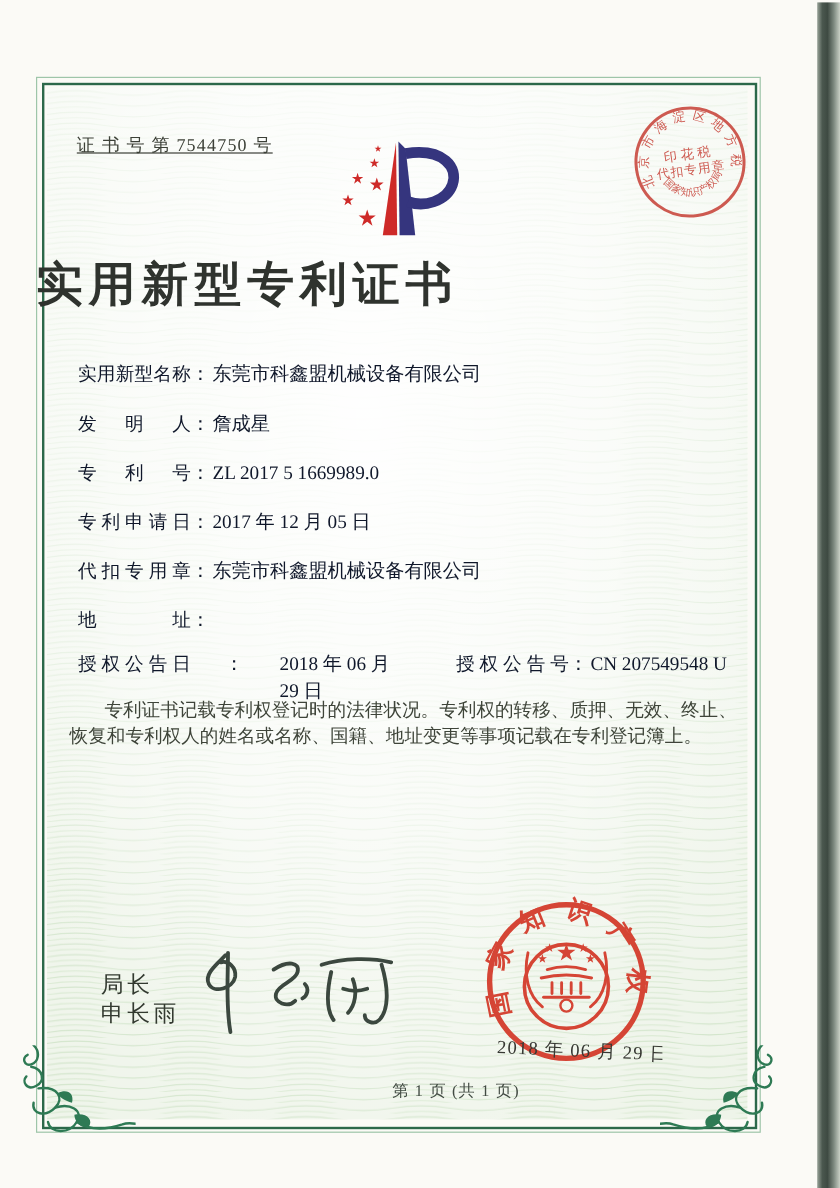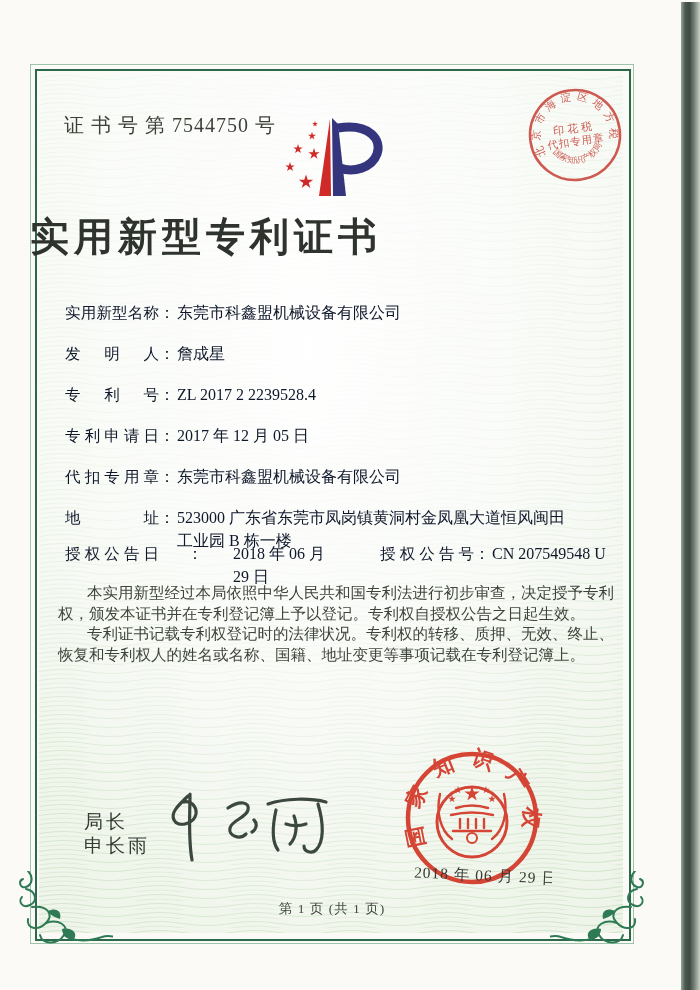--- a/index.html
+++ b/index.html
@@ -17,21 +17,21 @@
   
   .frame-outer{position:absolute;left:30px;top:64px;width:602px;height:878px;border:1px solid #9ec5a9;z-index:0;}
   .frame-inner{position:absolute;left:35px;top:69px;width:592px;height:868px;border:2px solid #2c684a;z-index:1;}
   .pattern-box{position:absolute;left:39px;top:73px;width:584px;height:860px;z-index:0;}
   .pattern-wash{
     position:absolute;left:39px;top:73px;width:584px;height:860px;z-index:1;
     background:
       radial-gradient(ellipse at 46% 32%, rgba(255,255,255,.95) 0%, rgba(255,255,255,.6) 42%, rgba(255,255,255,.18) 72%, rgba(255,255,255,0) 100%),
       linear-gradient(180deg, rgba(255,255,255,.5) 0%, rgba(255,255,255,.3) 55%, rgba(255,255,255,0) 85%);
   }
-  .certno{position:absolute;left:64px;top:112px;font-size:20px;letter-spacing:1px;color:#3c4037;z-index:3;}
+  .certno{position:absolute;left:64px;top:112px;font-size:15px;letter-spacing:1px;color:#3c4037;z-index:3;text-decoration:underline;}
   .logo{position:absolute;left:282px;top:110px;z-index:3;}
   .tax-stamp{position:absolute;left:520px;top:80px;z-index:3;opacity:.88;}
   .title{
     position:absolute;left:30px;top:210px;width:604px;z-index:3;
     font-size:39px;font-weight:700;letter-spacing:5px;color:#2f332e;
   }
   .fields{position:absolute;left:65px;top:301px;width:560px;z-index:3;font-size:16px;color:#0f172a;}
   .frow{display:flex;line-height:23px;margin-bottom:18px;}
   .flabel{
     display:inline-block;width:94px;flex:0 0 94px;font-size:15.5px;
@@ -47,21 +47,21 @@
   .paras p{
     margin:0;text-indent:29px;font-size:15.5px;line-height:20.5px;
     font-style:oblique 5deg;color:#3e4439;
   }
   .director{position:absolute;left:84px;top:810px;z-index:3;font-size:19px;line-height:24px;letter-spacing:3px;color:#333a30;}
   .signature{position:absolute;left:150px;top:790px;z-index:3;}
   .seal{position:absolute;left:392px;top:742px;z-index:3;opacity:.95;}
   .ornament{position:absolute;z-index:2;}
   .ornament.left{left:18px;top:871px;}
   .ornament.right{left:550px;top:871px;transform:scaleX(-1);}
-  .pageno{position:absolute;left:30px;top:900px;width:604px;text-align:center;z-index:3;font-size:13.5px;letter-spacing:1px;color:#414a42;}
+  .pageno{position:absolute;left:30px;top:900px;width:604px;text-align:center;z-index:3;font-size:13.5px;letter-spacing:1px;color:#414a42;padding-left:48px;}
 </style>
 </head>
 <body>
 
 <div class="scan-edge"></div>
 
 <div class="frame-outer"></div>
 <div class="frame-inner"></div>
 
 <svg class="pattern-box" viewBox="0 0 584 860" preserveAspectRatio="none">
@@ -123,59 +123,57 @@
 
     <div class="frow">
       <span class="flabel">发明人</span>
       <span class="fcolon">：</span>
       <span class="fvalue">詹成星</span>
     </div>
 
     <div class="frow">
       <span class="flabel">专利号</span>
       <span class="fcolon">：</span>
-      <span class="fvalue">ZL 2017 2 2239528.4</span>
+      <span class="fvalue">ZL 2017 5 1669989.0</span>
     </div>
 
     <div class="frow">
       <span class="flabel">专利申请日</span>
       <span class="fcolon">：</span>
       <span class="fvalue">2017 年 12 月 05 日</span>
     </div>
 
     <div class="frow">
       <span class="flabel">代扣专用章</span>
       <span class="fcolon">：</span>
       <span class="fvalue">东莞市科鑫盟机械设备有限公司</span>
     </div>
 
     <div class="frow addr">
       <span class="flabel">地址</span>
       <span class="fcolon">：</span>
-      <span class="fvalue">523000 广东省东莞市凤岗镇黄洞村金凤凰大道恒风闽田工业园 B 栋一楼</span>
     </div>
   </div>
 <div class="fields" style="top:546px;">
   <div class="grant">
     <span class="pair" style="width:277px;gap:28px;">
       <span class="flabel">授权公告日</span>
         <span class="fcolon">：</span>
         <span>2018 年 06 月 29 日</span>
     </span>
     <span class="pair pair2">
       <span class="flabel">授权公告号</span>
         <span class="fcolon">：</span>
         <span>CN 207549548 U</span>
     </span>
   </div>
 </div>
 
 <div class="paras">
 
-    <p>本实用新型经过本局依照中华人民共和国专利法进行初步审查，决定授予专利权，颁发本证书并在专利登记簿上予以登记。专利权自授权公告之日起生效。</p>
 
 
     <p>专利证书记载专利权登记时的法律状况。专利权的转移、质押、无效、终止、恢复和专利权人的姓名或名称、国籍、地址变更等事项记载在专利登记簿上。</p>
   </div>
 
 <div class="director">
   <div>局长</div>
   <div>申长雨</div>
 </div>
 

